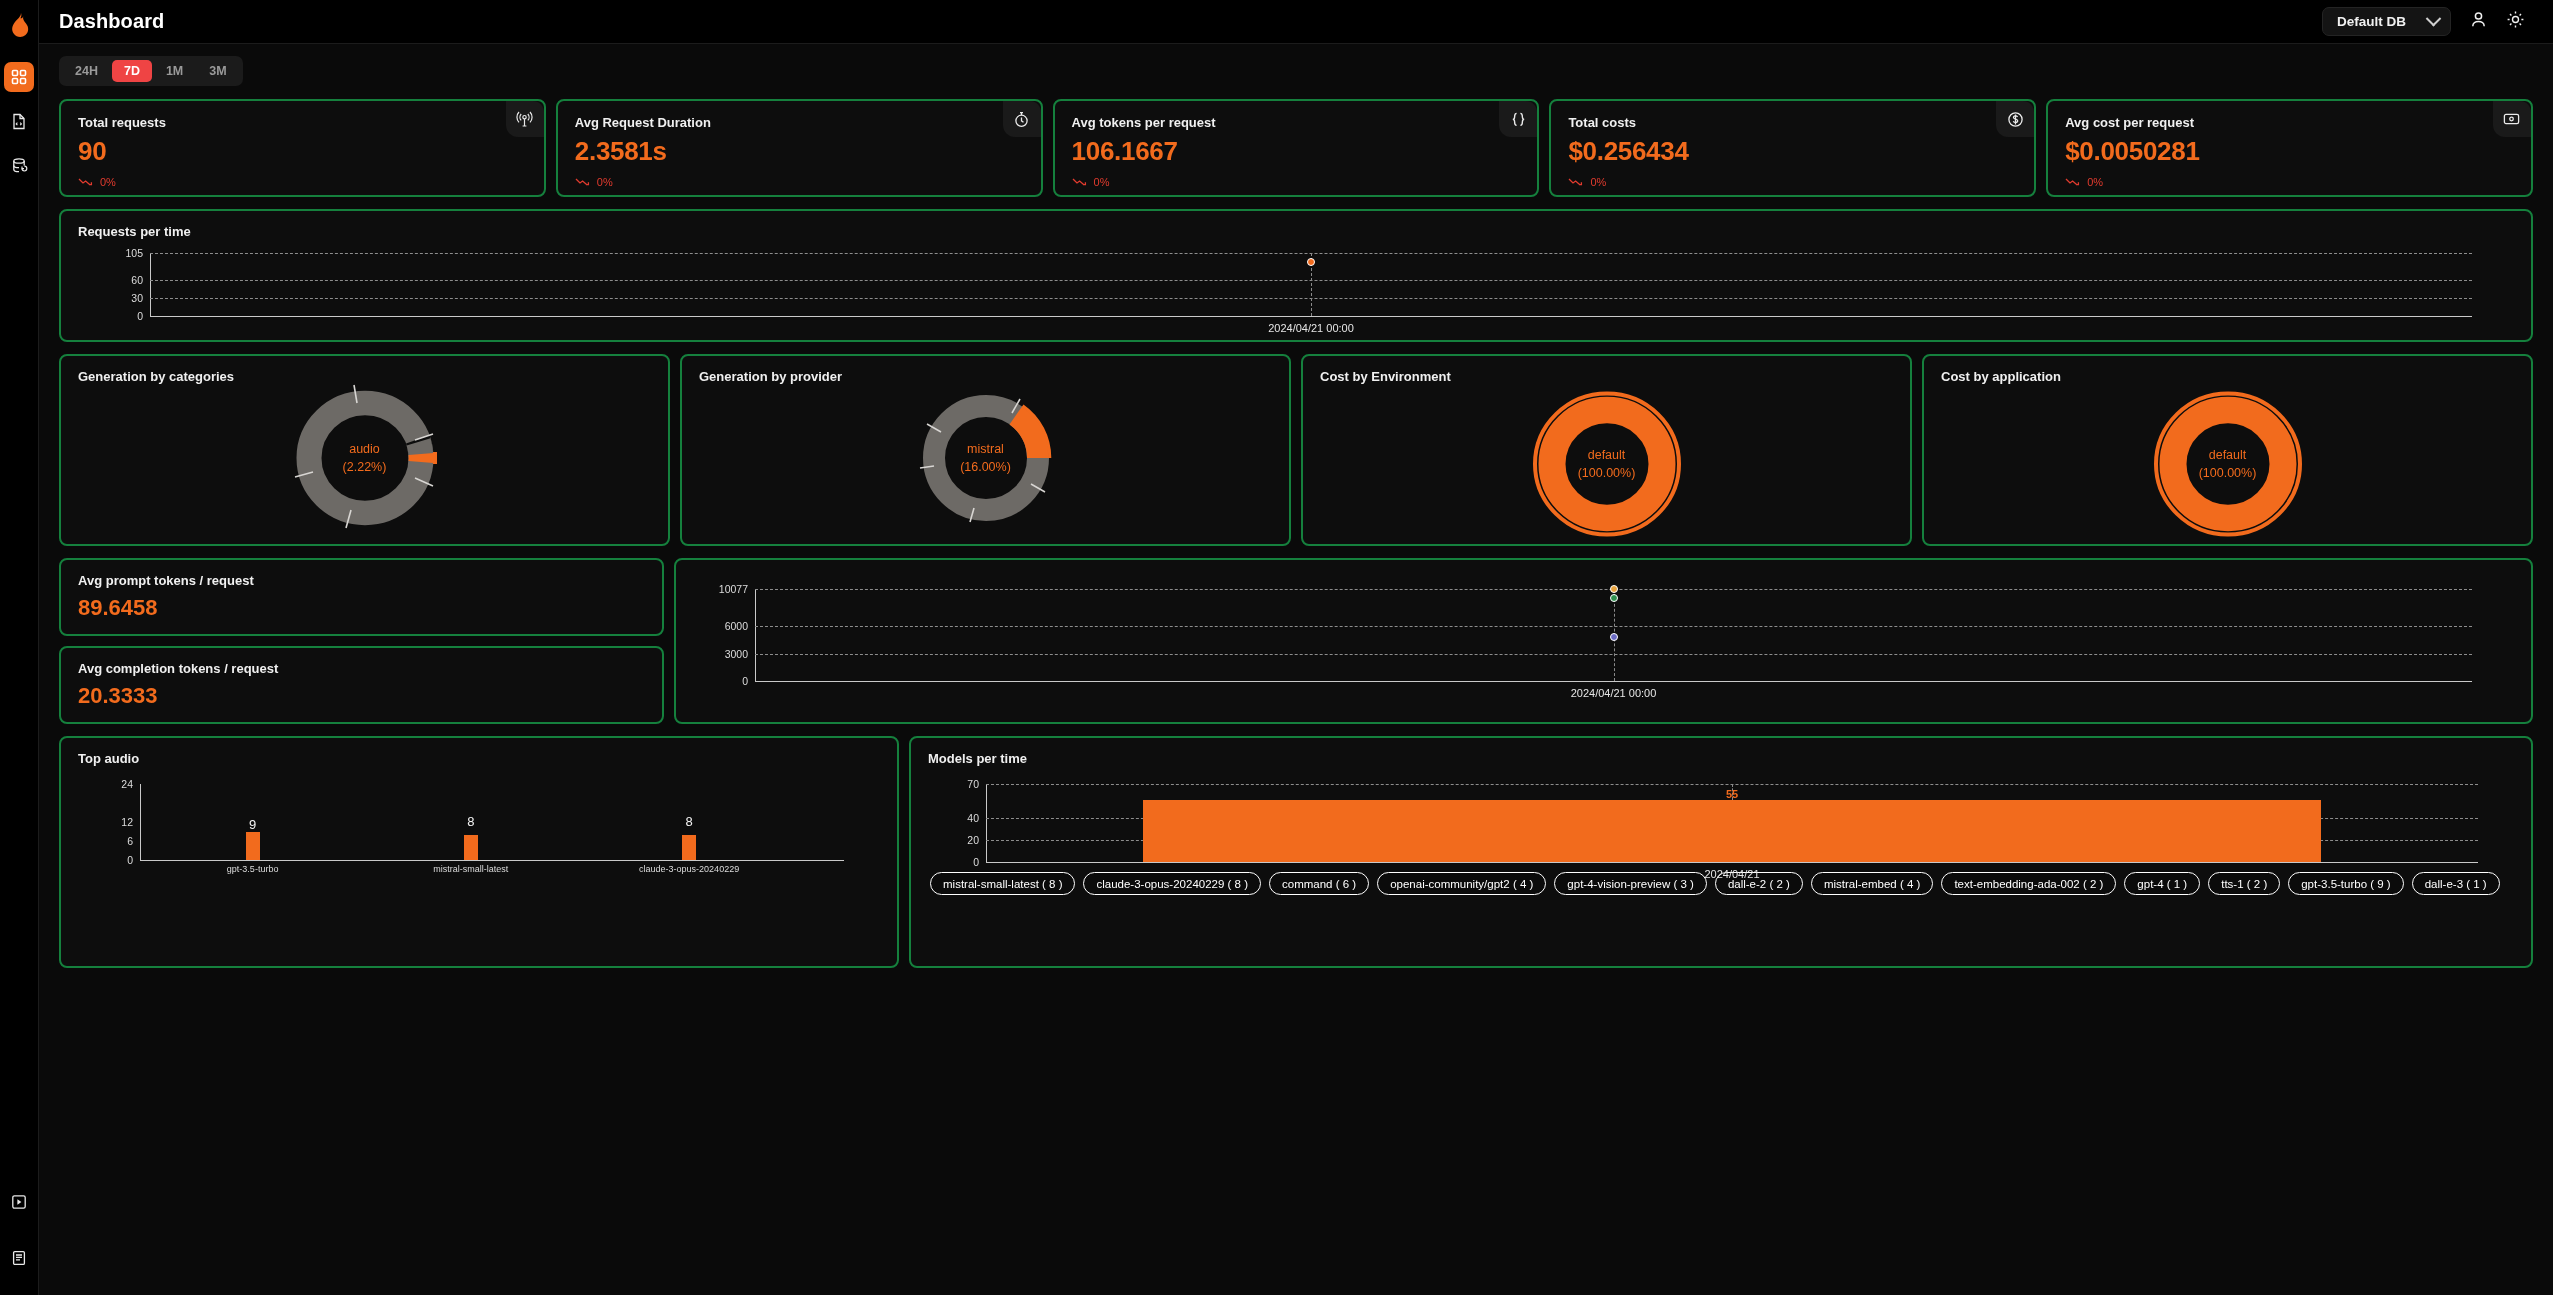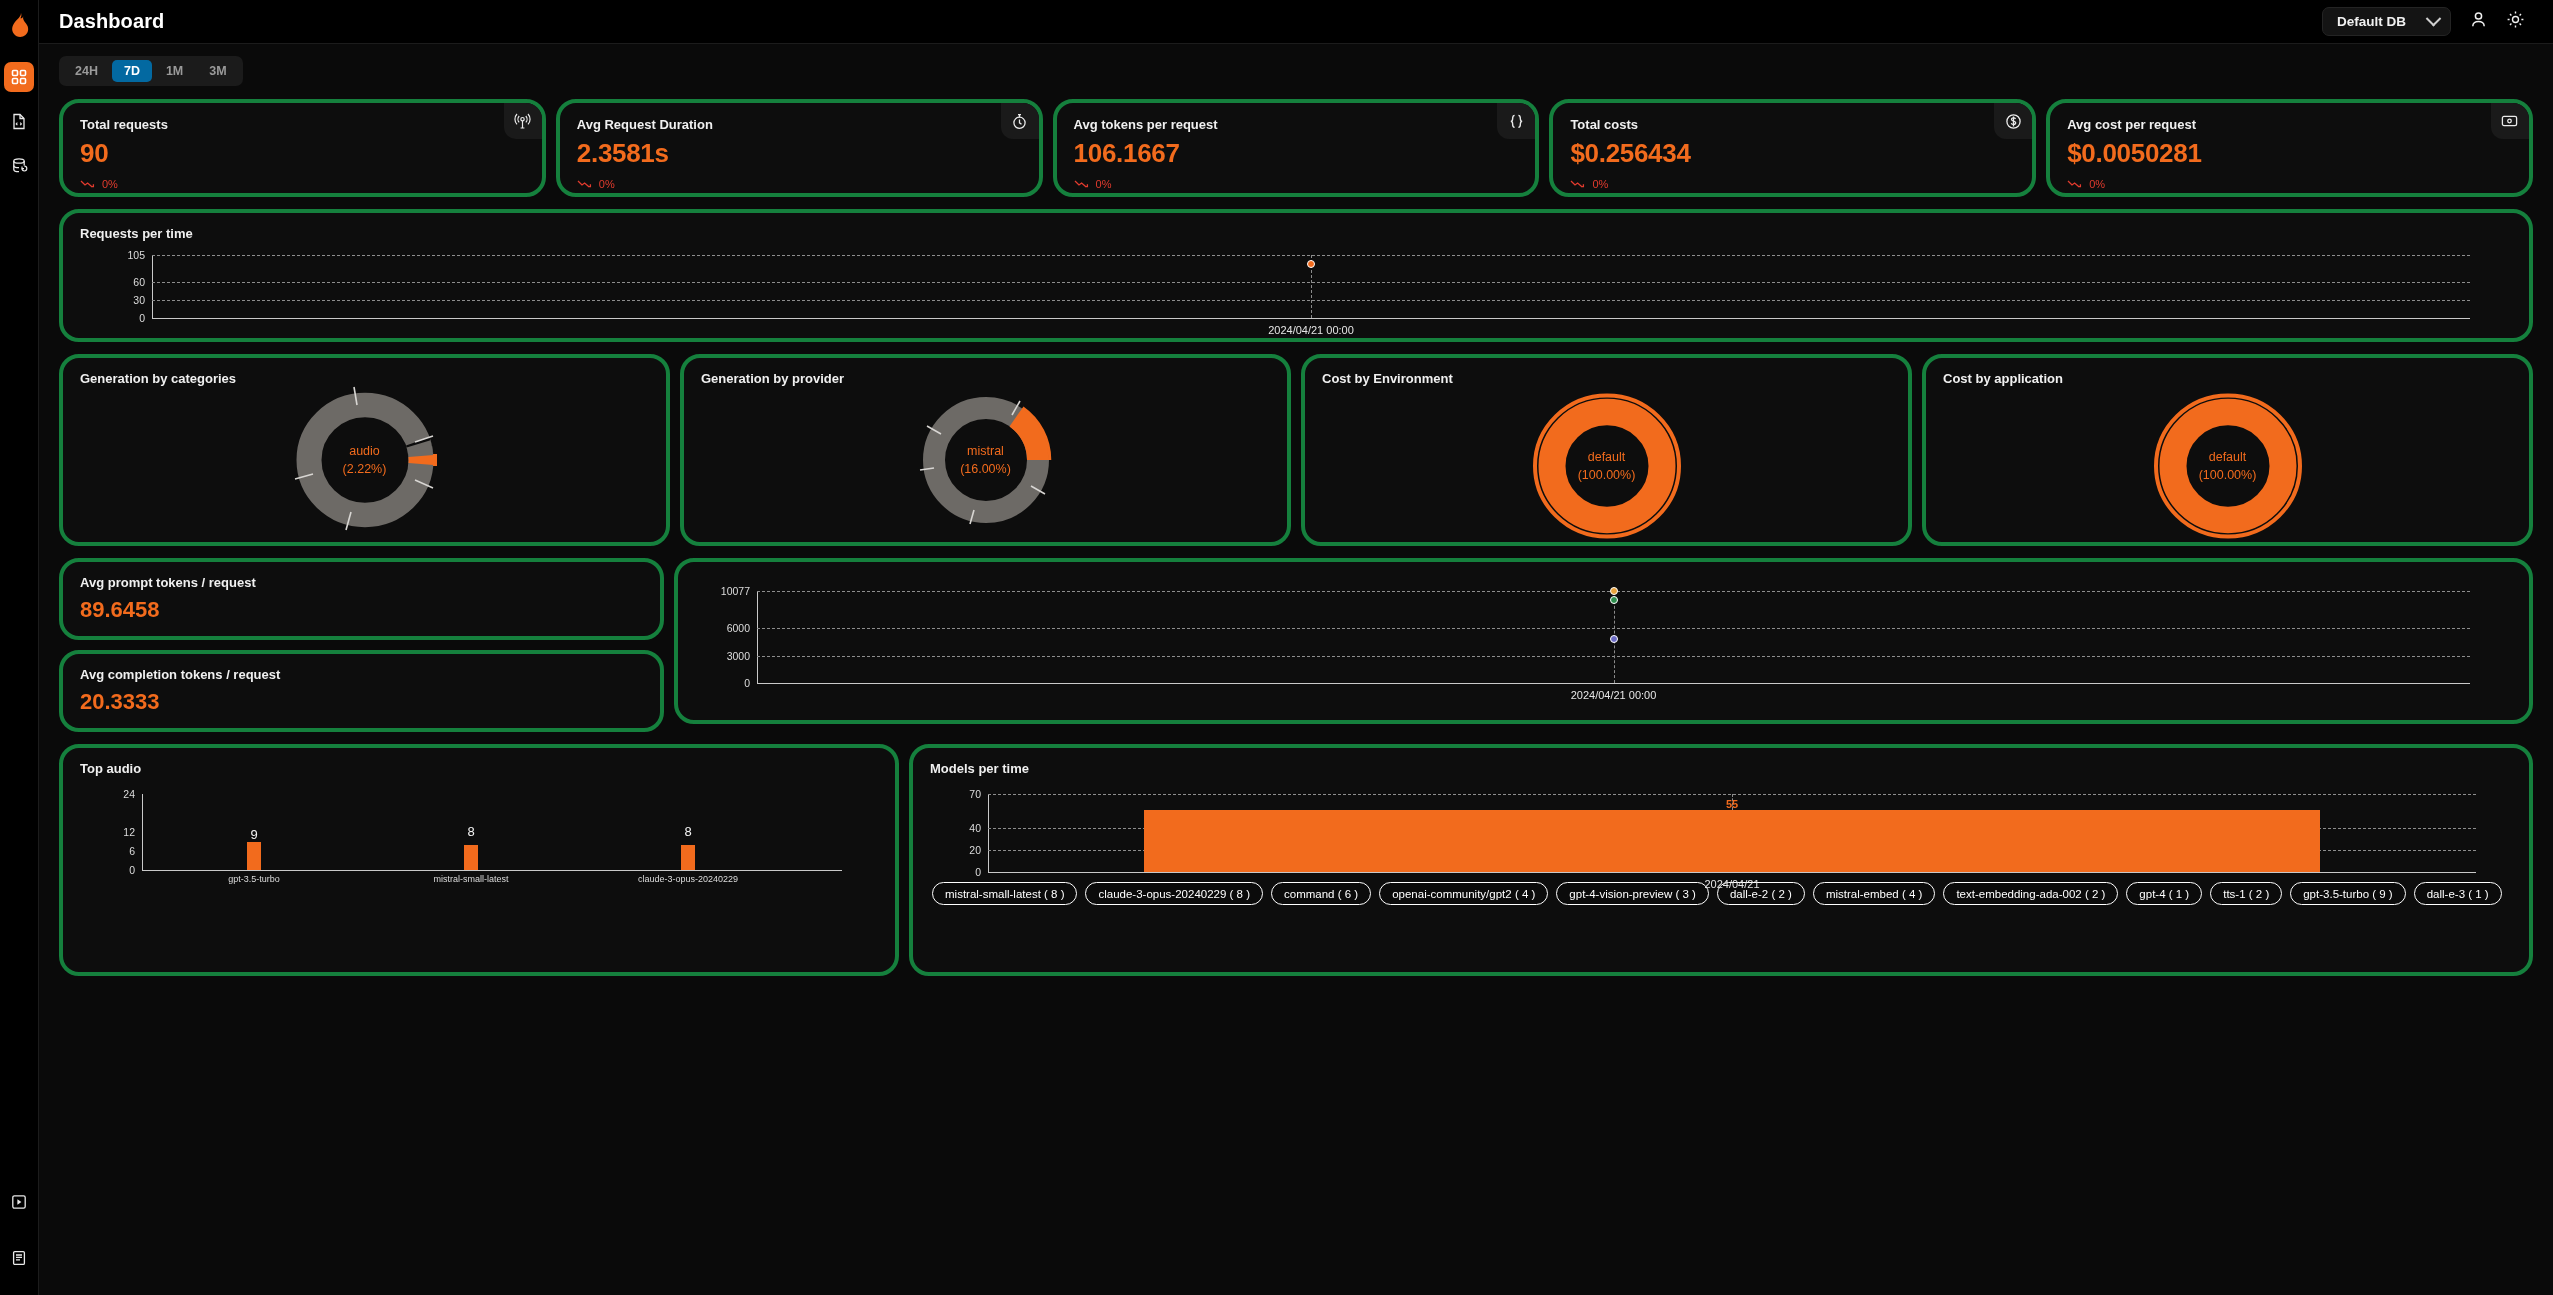--- a/index.html
+++ b/index.html
@@ -50,24 +50,24 @@
   
   .page { flex: 1; background: #0a0a0a; padding: 12px 20px 0 20px; overflow: hidden; }
 
   .range-bar {
     background: #1b1b1b; border-radius: 7px; display: inline-flex; gap: 2px;
     padding: 4px; margin-bottom: 13px;
   }
   .range-bar .rb {
     padding: 4px 12px; border-radius: 5px; font-size: 12.5px; font-weight: 700; color: #9a9a9a;
   }
-  .range-bar .rb.active { background: #0369a1; color: #ffffff; }
+  .range-bar .rb.active { background: #ef4444; color: #ffffff; }
 
   .card {
-    background: #0d0d0d; border: 4px solid #15803d; border-radius: 20px;
+    background: #0d0d0d; border: 2px solid #15803d; border-radius: 8px;
     position: relative;
   }
   .card-title { font-size: 13px; font-weight: 700; color: #f0f0f0; }
 
   
   .stats { display: flex; gap: 10px; margin-bottom: 12px; }
   .stat { flex: 1; height: 98px; padding: 14px 17px 0 17px; overflow: hidden; }
   .stat .big { font-size: 26px; font-weight: 700; color: #F26B1D; margin-top: 6px; letter-spacing: -.3px; }
   .stat .delta { display: flex; align-items: center; gap: 7px; margin-top: 9px; font-size: 11px; color: #e23b2e; }
   .stat-ico {

